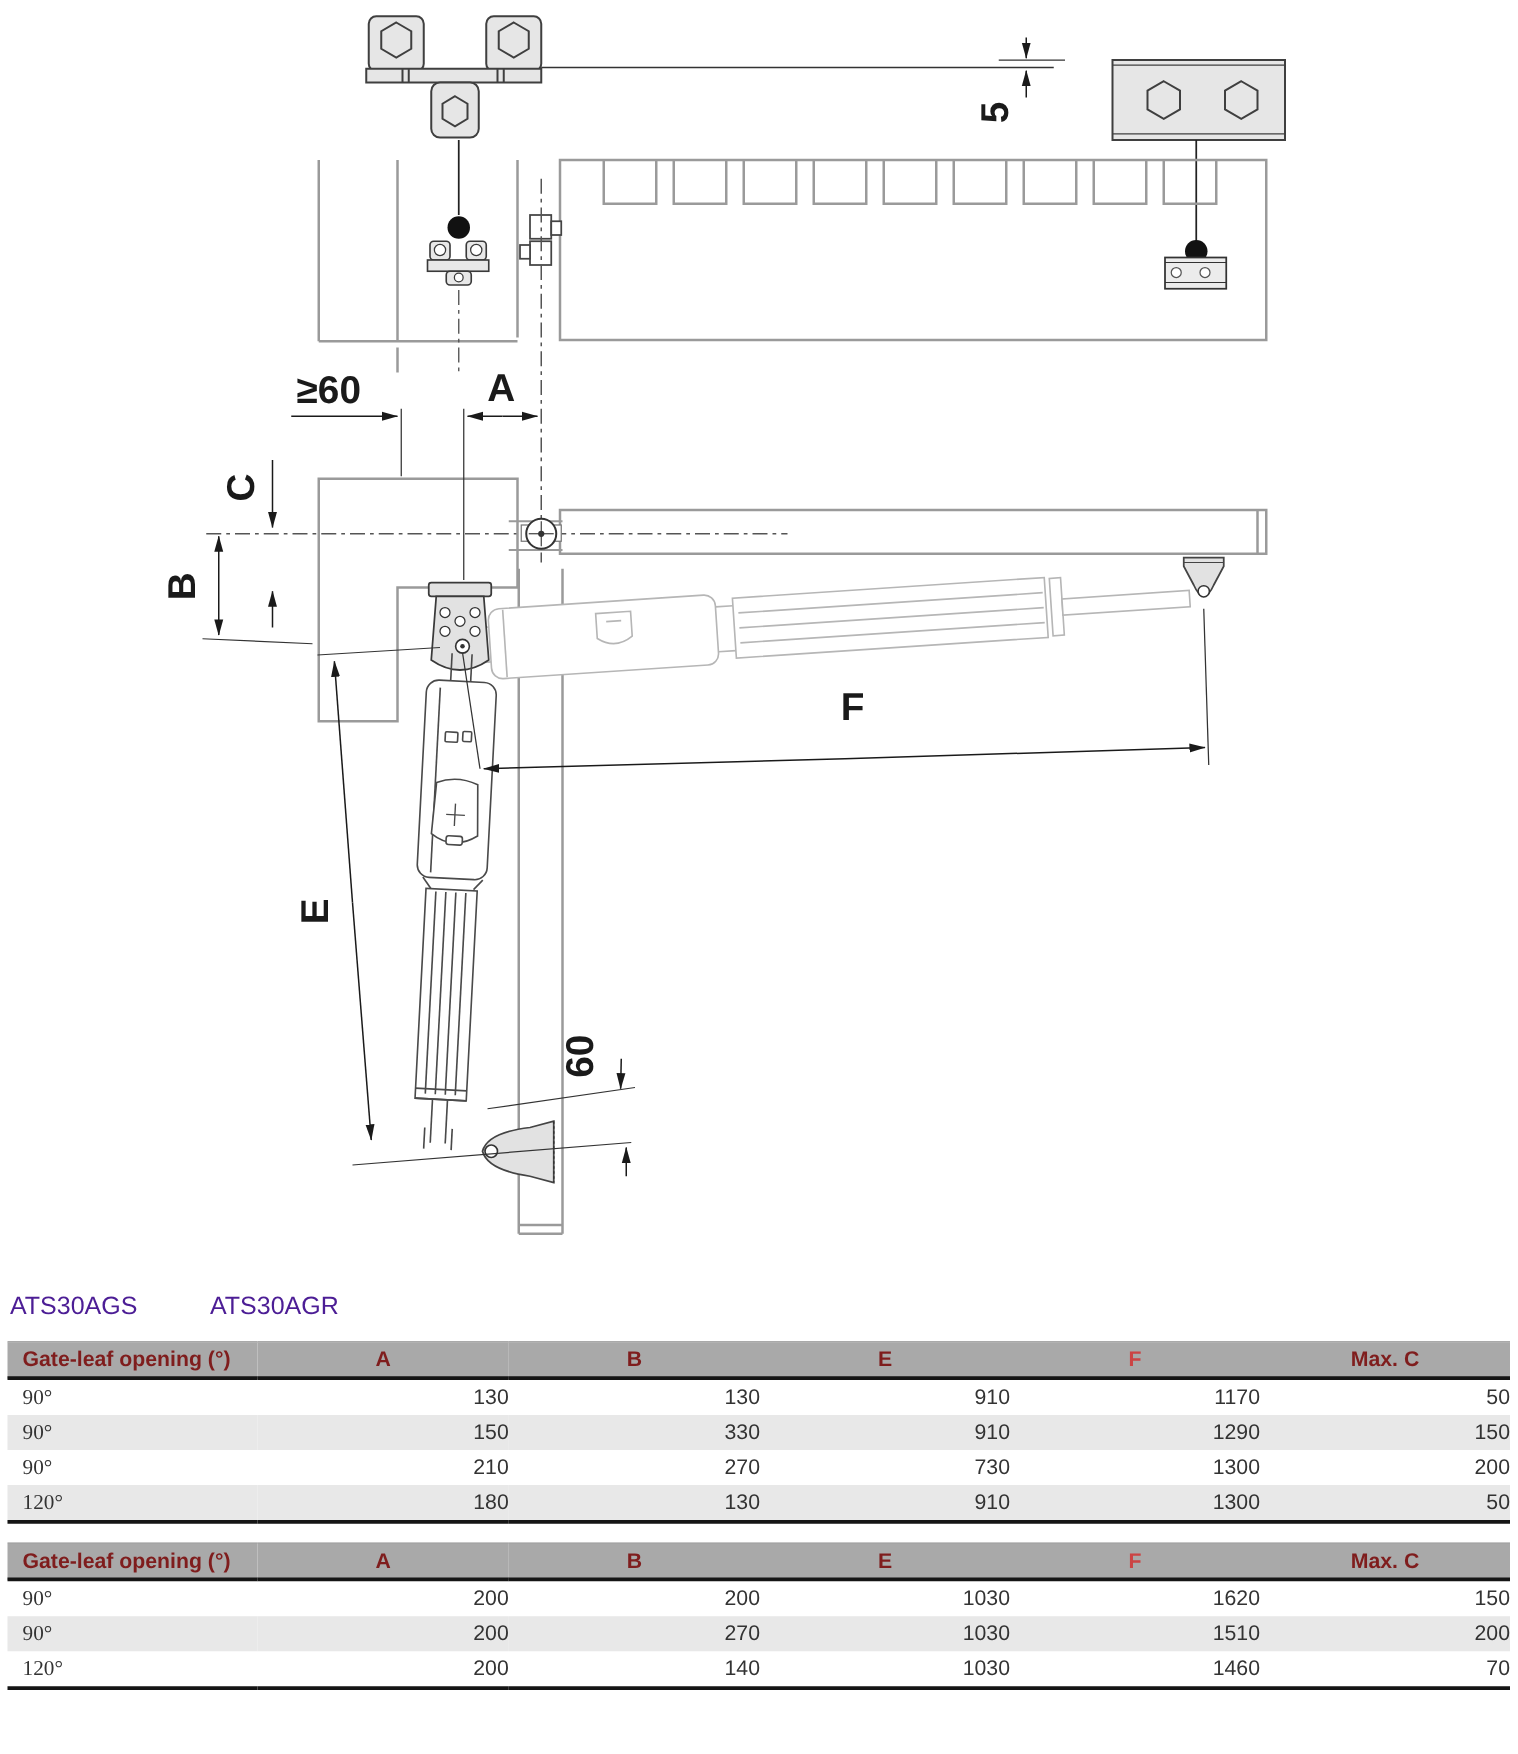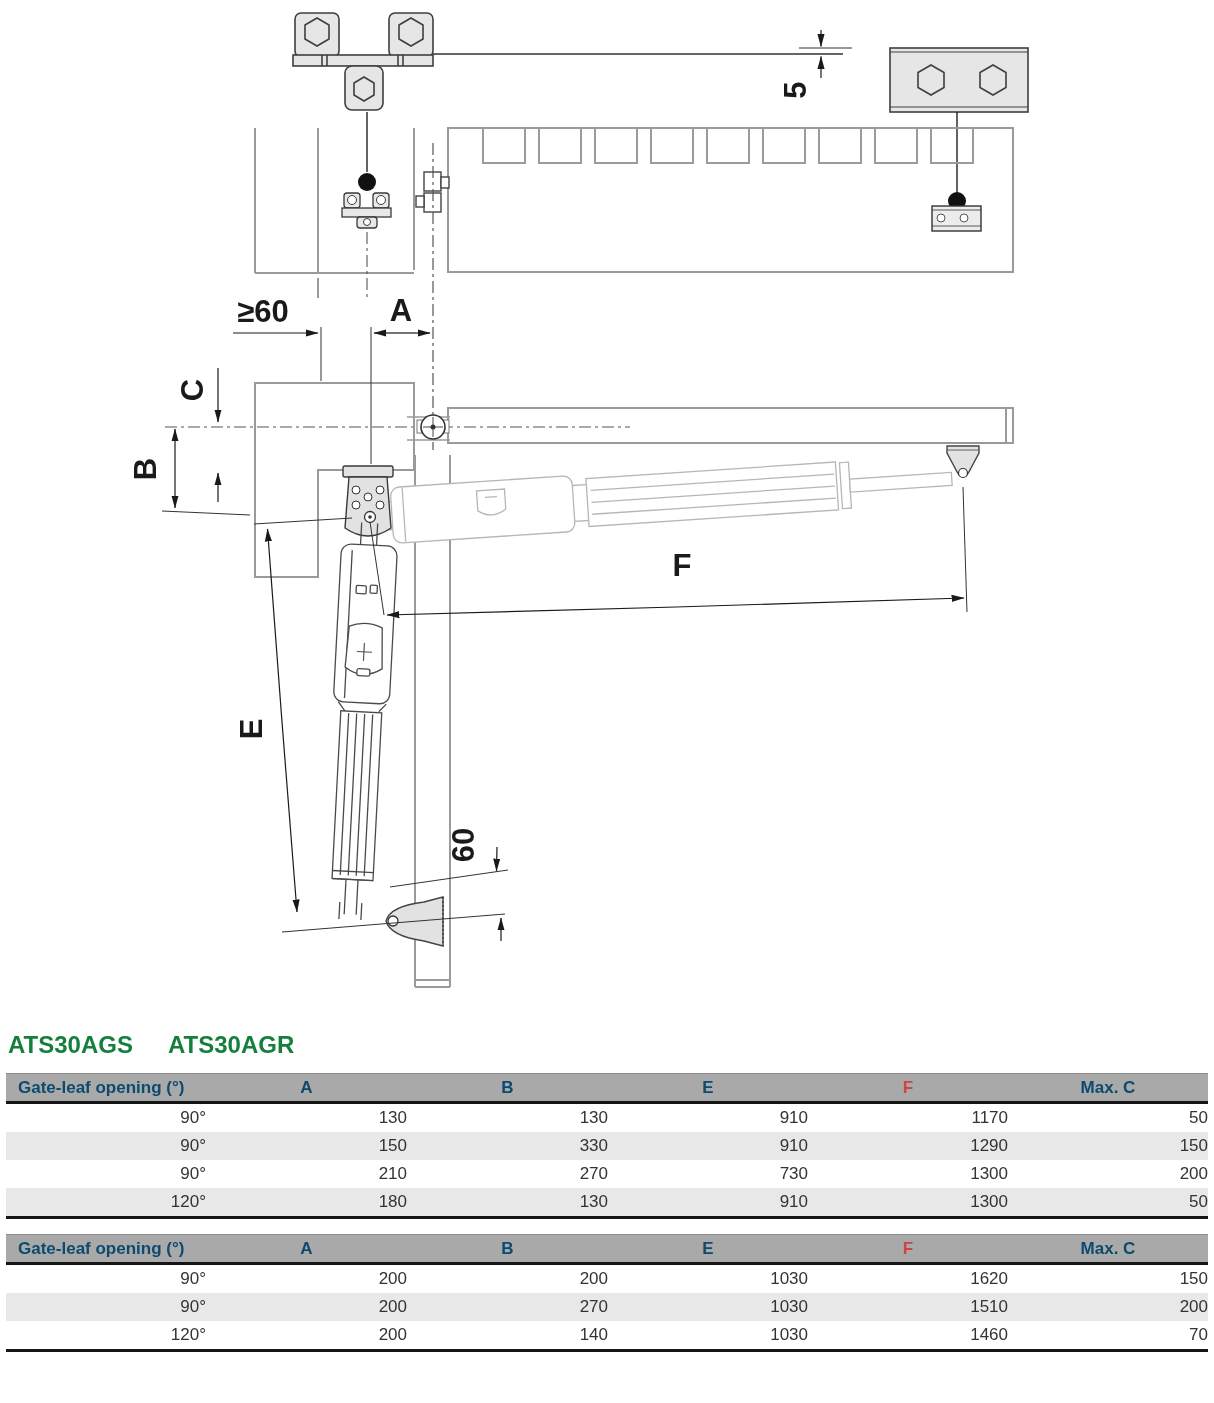--- a/index.html
+++ b/index.html
@@ -1,28 +1,28 @@
 <!DOCTYPE html>
 <html><head>
 <meta charset="utf-8">
 <style>
   html,body{margin:0;padding:0;background:#fff;}
   body{width:1214px;font-family:"Liberation Sans",sans-serif;}
   .page{width:1214px;height:1403px;position:relative;overflow:hidden;background:#fff;}
   svg{display:block;}
   svg text.dim{font-family:"Liberation Sans",sans-serif;font-weight:bold;font-size:31px;fill:#1a1a1a;}
   .models{display:flex;margin:10px 0 0 8px;height:26px;align-items:center;}
-  .models span{font-weight:bold;font-size:24px;color:#15803d;}
+  .models span{font-weight:normal;font-size:20px;color:#4c1d95;}
   .models span:first-child{width:160px;}
   table.spec{border-collapse:collapse;table-layout:fixed;width:1202px;margin:15px 6px 0 6px;border-bottom:3px solid #151515;}
-  table.spec thead th{background:#a9a9a9;color:#0c4a6e;font-size:17px;font-weight:bold;height:27px;border-top:1px solid #8d8d8d;border-bottom:3px solid #151515;text-align:center;padding:0;}
+  table.spec thead th{background:#a9a9a9;color:#7f1d1d;font-size:17px;font-weight:bold;height:27px;border-top:1px solid #8d8d8d;border-bottom:3px solid #151515;text-align:center;padding:0;}
   table.spec thead th.first{text-align:left;padding-left:12px;}
   table.spec thead th.colf{color:#cc4444;}
   table.spec td{font-size:17px;color:#333;height:28px;text-align:right;padding:0;}
-  table.spec td.first{text-align:right;padding-left:12px;}
+  table.spec td.first{text-align:left;padding-left:12px;font-family:Liberation Serif, serif;}
   table.spec tbody tr.alt{background:#e8e8e8;}
 </style>
 </head>
 <body>
 
 <div class="page">
 
   <svg width="1214" height="1022" viewBox="0 0 1214 1022">
     <defs>
       <marker id="arw" viewBox="0 0 12 8" refX="11.5" refY="4" markerWidth="13" markerHeight="9" orient="auto" markerUnits="userSpaceOnUse">

